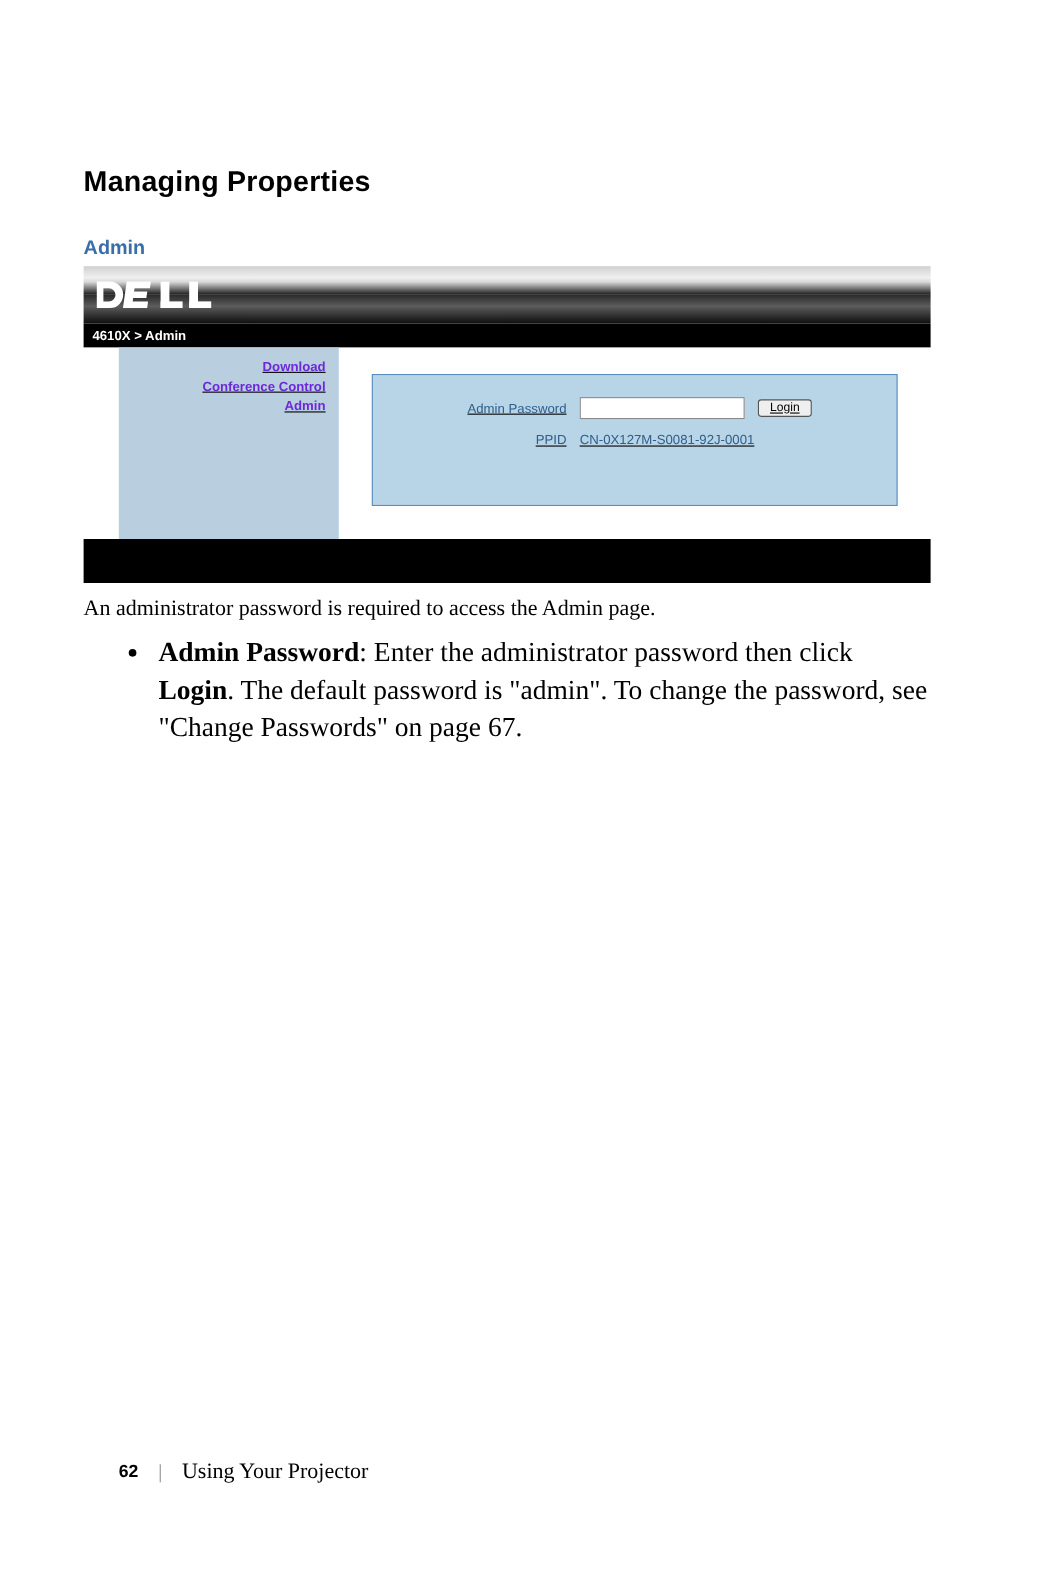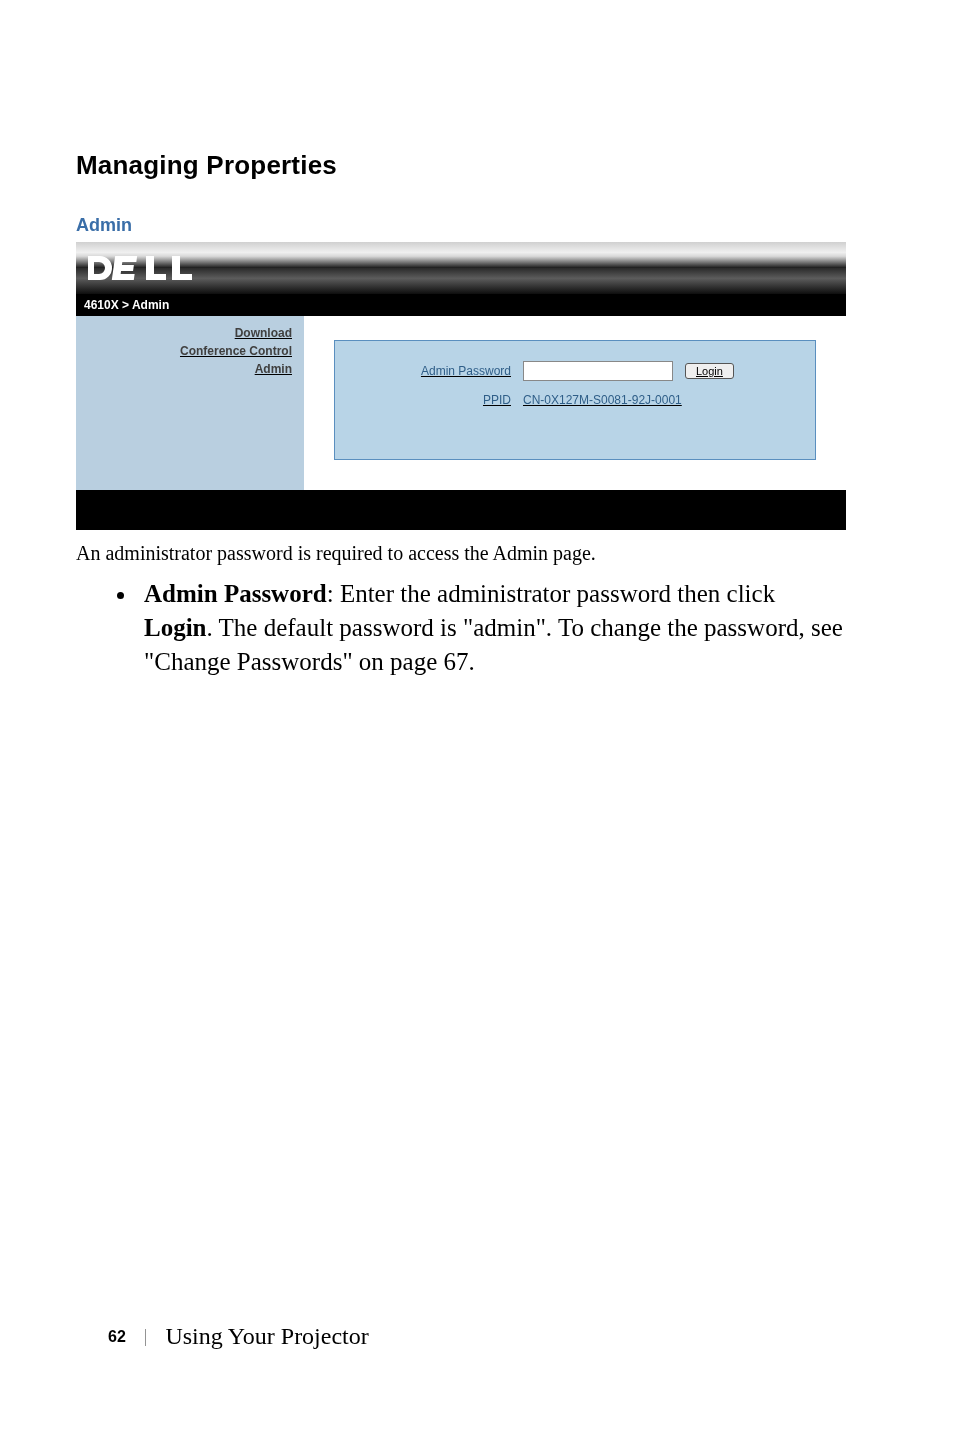--- a/index.html
+++ b/index.html
@@ -6,38 +6,38 @@
   html, body { width: 954px; height: 1432px; background: #ffffff; font-family: Georgia, 'Times New Roman', serif; color: #000; }
   .page { padding: 150px 108px 60px 76px; position: relative; height: 100%; }
   .heading { font-family: Arial, Helvetica, sans-serif; font-weight: bold; font-size: 26px; margin-bottom: 34px; letter-spacing: 0.2px; }
   .subheading { font-family: Arial, Helvetica, sans-serif; font-weight: bold; font-size: 18px; color: #3a6ea8; margin-bottom: 6px; }
   .shot { width: 100%; border: 0; text-decoration: underline; }
   .bar-top { height: 26px; width: 100%; background: linear-gradient(#d0d0d0, #f0f0f0 40%, #d8d8d8 55%, #1a1a1a); }
   .bar-gloss { height: 26px; width: 100%; background: linear-gradient(#2a2a2a, #5c5c5c 40%, #0e0e0e); position: relative; }
   .logo { position: absolute; left: 10px; top: -18px; height: 36px; }
   .breadcrumb-row { background: #000; color: #fff; font-family: Verdana, Arial, sans-serif; font-size: 12px; font-weight: bold; padding: 4px 8px; }
   .panel { display: flex; background: #fff; }
-  .sidebar { width: 228px; background: #b9cfe0; padding: 10px 12px 24px 12px; text-align: right; font-family: Verdana, Arial, sans-serif; font-size: 12px; font-weight: bold; color: #404040; }
+  .sidebar { width: 200px; background: #b9cfe0; padding: 10px 12px 24px 12px; text-align: right; font-family: Verdana, Arial, sans-serif; font-size: 12px; font-weight: bold; color: #6d28d9; margin-left: 32px; }
   .sidebar .item { margin-bottom: 4px; cursor: pointer; }
   .content { flex: 1; padding: 24px 30px 30px 30px; }
   .fieldset { border: 1px solid #5a8fbf; background: #b8d4e7; padding: 20px 18px 24px 18px; min-height: 120px; }
   .row { display: flex; align-items: center; margin-bottom: 12px; }
   .label-col { width: 170px; text-align: right; color: #2f5e88; font-family: Verdana, Arial, sans-serif; font-size: 12px; padding-right: 12px; }
   .val-col { flex: 1; display: flex; align-items: center; gap: 12px; font-family: Verdana, Arial, sans-serif; font-size: 12px; color: #2f5e88; }
   input[type=password] { width: 150px; height: 20px; border: 1px solid #888; background: #fff; font-size: 12px; padding: 0 4px; }
   button.login { font-family: Arial, sans-serif; font-size: 11px; padding: 1px 10px; background: #efefef; border: 1px solid #555; border-radius: 3px; cursor: pointer; }
   .bar-bottom { height: 40px; width: 100%; background: #000; }
   .body-text { font-size: 20px; line-height: 1.35; margin-top: 10px; }
   ul.bullets { list-style: disc; margin: 10px 0 0 62px; }
   ul.bullets li { font-size: 25px; line-height: 1.35; padding-left: 6px; }
   .term { font-weight: bold; }
   .footer { position: absolute; bottom: 82px; left: 108px; right: 108px; font-size: 18px; display: flex; align-items: center; }
   .page-num { font-family: Arial, Helvetica, sans-serif; font-weight: bold; font-size: 16px; }
   .footer-sep { margin: 0 18px; color: #888; font-size: 18px; }
-  .footer-text { font-size: 24px; }
+  .footer-text { font-size: 20px; }
 </style>
 </head>
 <body>
 
 <div class="page">
   <h1 class="heading">Managing Properties</h1>
   <h2 class="subheading">Admin</h2>
 
   <div class="shot">
     <div class="bar-top"></div>

